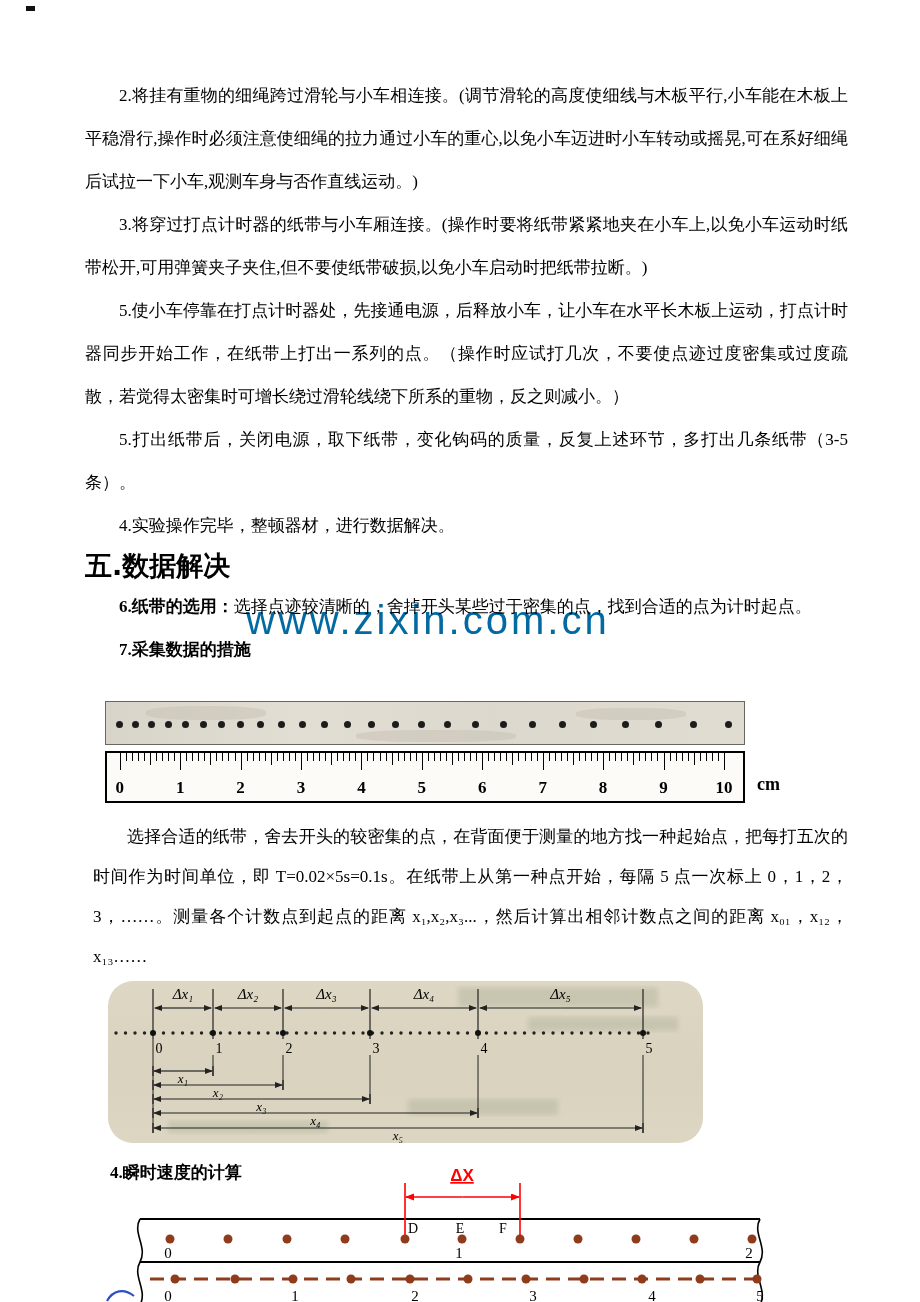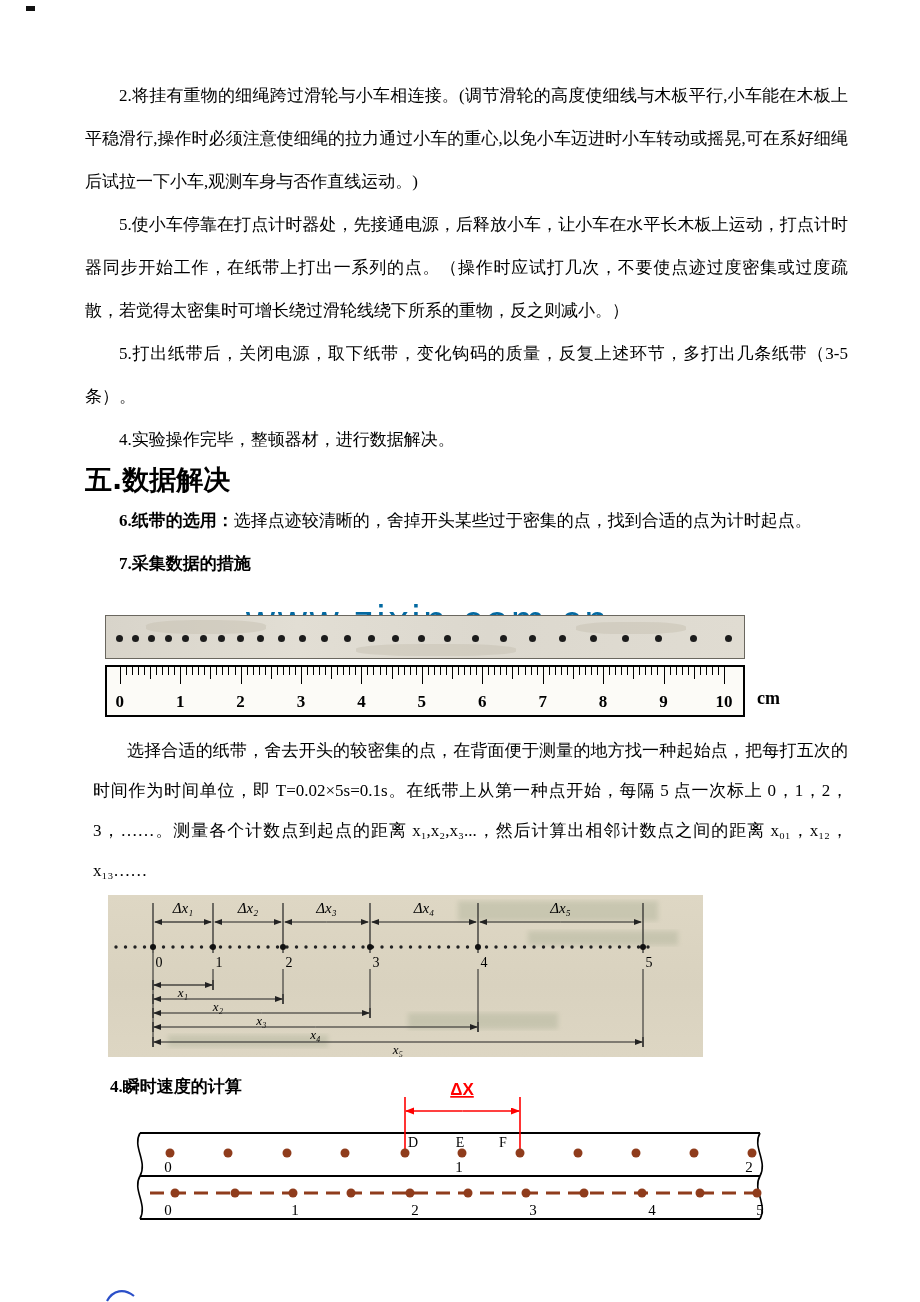--- a/index.html
+++ b/index.html
@@ -34,36 +34,37 @@
   .tape-dot { position:absolute; top:19px; width:7px; height:7px; border-radius:50%; background:#1c1c1c; }
   .ruler-body {
     position:relative; margin-top:6px; width:640px; height:52px;
     background:#fcfbf7; border:2px solid #000;
   }
   .tick { position:absolute; top:0; width:1px; background:#000; }
   .rnum { position:absolute; bottom:3px; transform:translateX(-50%); font-size:17px; font-weight:bold; }
   .cm-label { position:absolute; left:652px; bottom:8px; font-size:18px; font-weight:bold; }
   
   .fig2 { margin:4px 0 0 23px; width:595px; height:162px; position:relative;
-    background:linear-gradient(180deg,#ded7c4,#d9d2bf 55%,#ddd6c3); }
+    background:linear-gradient(180deg,#ded7c4,#d9d2bf 55%,#ddd6c3);border-radius:25px; }
   .fig2 svg { display:block; }
   
   .fig3 { margin:-20px 0 0 30px; width:660px; height:152px; position:relative; }
   .corner-mark { position:absolute; left:26px; top:6px; width:9px; height:5px; background:#111; }
   .bottom-blue { position:absolute; left:105px; top:1287px; }
 </style>
 </head>
 <body>
 
 <div class="page">
   <div class="corner-mark"></div>
   <div class="watermark">www.zixin.com.cn</div>
 
   <div class="content">
     <p class="para">2.将挂有重物的细绳跨过滑轮与小车相连接。(调节滑轮的高度使细线与木板平行,小车能在木板上平稳滑行,操作时必须注意使细绳的拉力通过小车的重心,以免小车迈进时小车转动或摇晃,可在系好细绳后试拉一下小车,观测车身与否作直线运动。)</p>
+    <p class="para">3.将穿过打点计时器的纸带与小车厢连接。(操作时要将纸带紧紧地夹在小车上,以免小车运动时纸带松开,可用弹簧夹子夹住,但不要使纸带破损,以免小车启动时把纸带拉断。)</p>
     <p class="para">5.使小车停靠在打点计时器处，先接通电源，后释放小车，让小车在水平长木板上运动，打点计时器同步开始工作，在纸带上打出一系列的点。（操作时应试打几次，不要使点迹过度密集或过度疏散，若觉得太密集时可增长绕过滑轮线绕下所系的重物，反之则减小。）</p>
     <p class="para">5.打出纸带后，关闭电源，取下纸带，变化钩码的质量，反复上述环节，多打出几条纸带（3-5 条）。</p>
     <p class="para">4.实验操作完毕，整顿器材，进行数据解决。</p>
 
     <h2 class="section-heading">五.数据解决</h2>
 
     <p class="para"><b>6.纸带的选用：</b><span>选择点迹较清晰的，舍掉开头某些过于密集的点，找到合适的点为计时起点。</span></p>
 
     <div class="subhead-line">7.采集数据的措施</div>
 

